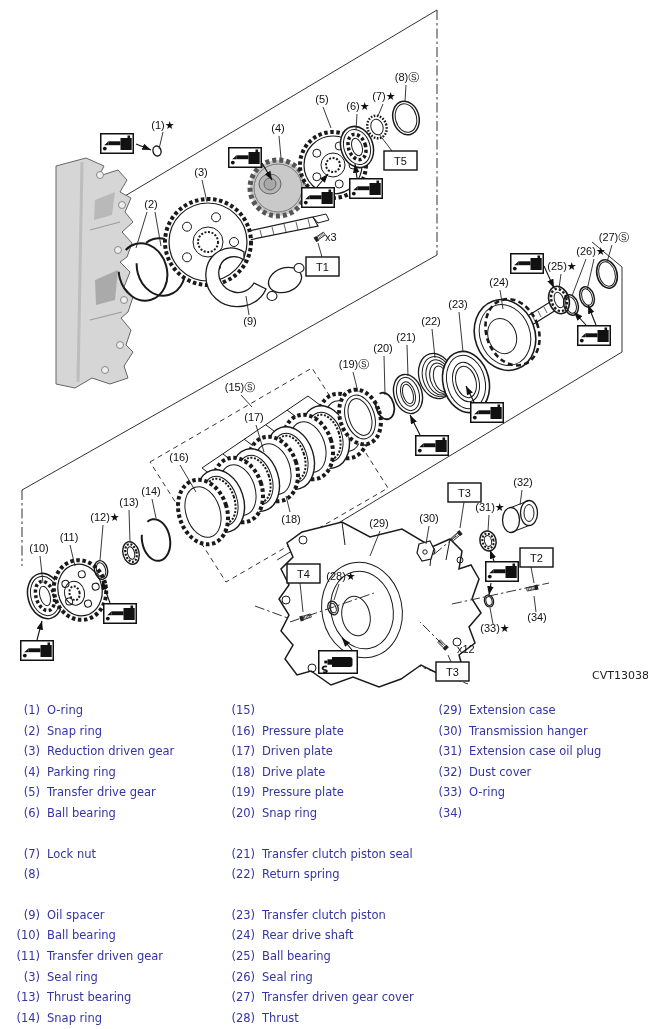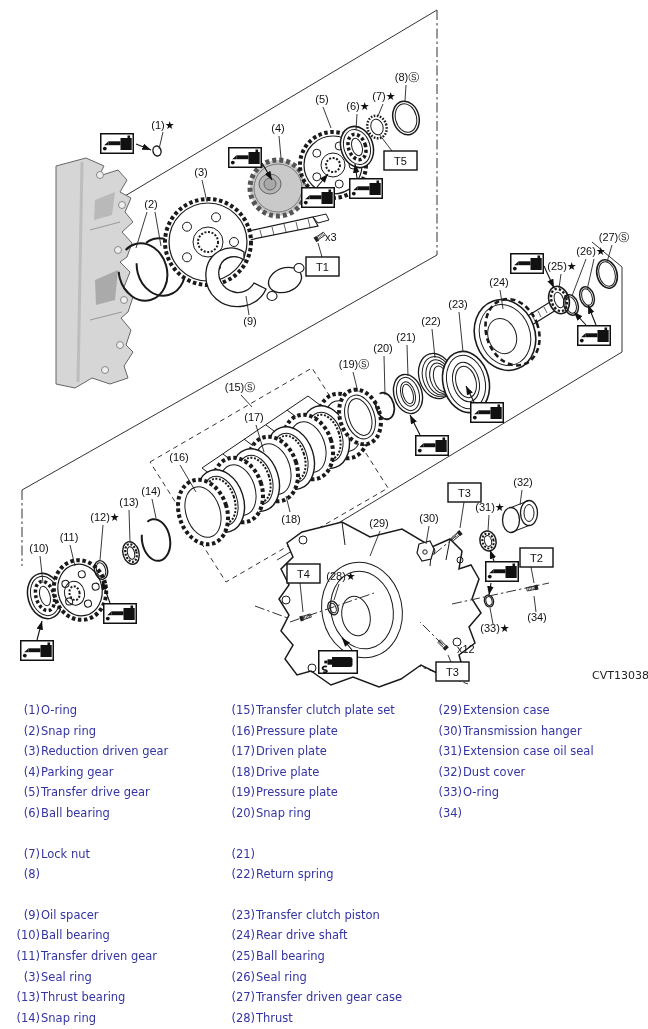--- a/index.html
+++ b/index.html
@@ -19,21 +19,21 @@
   .pt{fill:#fff;stroke:#1a1a1a;stroke-width:4;stroke-dasharray:3.5 2.6;}
   .sm{fill:#fff;stroke:#1a1a1a;stroke-width:1.4;}
   .th{fill:none;stroke:#1a1a1a;stroke-width:1;}
   .spl{fill:none;stroke:#1a1a1a;stroke-width:2;stroke-dasharray:2 1.6;}
   .dsh{fill:none;stroke:#333;stroke-width:1;stroke-dasharray:5 4;}
   .lcol{position:absolute;top:700px;color:#3434A4;
         font:11.5px/20.6px "DejaVu Sans","Liberation Sans",sans-serif;}
   .lgrp{margin-bottom:20px;}
   .lrow{display:flex;}
   .lnum{width:34px;text-align:right;flex:none;}
-  .ltxt{margin-left:1px;}
+  .ltxt{margin-left:7px;}
   #figid{position:absolute;left:592px;top:669px;font:11px "DejaVu Sans",sans-serif;color:#222;}
 </style>
 </head>
 <body>
 
 <div id="page">
 
 <svg width="648" height="695" viewBox="0 0 648 695">
   <defs>
     <marker id="ah" markerWidth="9" markerHeight="8" refX="8" refY="3" orient="auto">
@@ -485,21 +485,21 @@
     <div class="lrow">
           <span class="lnum">(2)</span>
           <span class="ltxt">Snap ring</span>
         </div>
     <div class="lrow">
           <span class="lnum">(3)</span>
           <span class="ltxt">Reduction driven gear</span>
         </div>
     <div class="lrow">
           <span class="lnum">(4)</span>
-          <span class="ltxt">Parking gear</span>
+          <span class="ltxt">Parking ring</span>
         </div>
     <div class="lrow">
           <span class="lnum">(5)</span>
           <span class="ltxt">Transfer drive gear</span>
         </div>
     <div class="lrow">
           <span class="lnum">(6)</span>
           <span class="ltxt">Ball bearing</span>
         </div>
   </div>
@@ -537,21 +537,20 @@
           <span class="lnum">(14)</span>
           <span class="ltxt">Snap ring</span>
         </div>
   </div>
 </div>
 
 <div class="lcol" style="left:221px;width:212px;">
   <div class="lgrp">
     <div class="lrow">
           <span class="lnum">(15)</span>
-          <span class="ltxt">Transfer clutch plate set</span>
         </div>
     <div class="lrow">
           <span class="lnum">(16)</span>
           <span class="ltxt">Pressure plate</span>
         </div>
     <div class="lrow">
           <span class="lnum">(17)</span>
           <span class="ltxt">Driven plate</span>
         </div>
     <div class="lrow">
@@ -563,20 +562,21 @@
           <span class="ltxt">Pressure plate</span>
         </div>
     <div class="lrow">
           <span class="lnum">(20)</span>
           <span class="ltxt">Snap ring</span>
         </div>
   </div>
   <div class="lgrp">
     <div class="lrow">
           <span class="lnum">(21)</span>
+          <span class="ltxt">Transfer clutch piston seal</span>
         </div>
     <div class="lrow">
           <span class="lnum">(22)</span>
           <span class="ltxt">Return spring</span>
         </div>
   </div>
   <div class="lgrp">
     <div class="lrow">
           <span class="lnum">(23)</span>
           <span class="ltxt">Transfer clutch piston</span>
@@ -588,42 +588,42 @@
     <div class="lrow">
           <span class="lnum">(25)</span>
           <span class="ltxt">Ball bearing</span>
         </div>
     <div class="lrow">
           <span class="lnum">(26)</span>
           <span class="ltxt">Seal ring</span>
         </div>
     <div class="lrow">
           <span class="lnum">(27)</span>
-          <span class="ltxt">Transfer driven gear case</span>
+          <span class="ltxt">Transfer driven gear cover</span>
         </div>
     <div class="lrow">
           <span class="lnum">(28)</span>
           <span class="ltxt">Thrust</span>
         </div>
   </div>
 </div>
 
 <div class="lcol" style="left:428px;width:218px;">
   <div class="lgrp">
     <div class="lrow">
           <span class="lnum">(29)</span>
           <span class="ltxt">Extension case</span>
         </div>
     <div class="lrow">
           <span class="lnum">(30)</span>
           <span class="ltxt">Transmission hanger</span>
         </div>
     <div class="lrow">
           <span class="lnum">(31)</span>
-          <span class="ltxt">Extension case oil seal</span>
+          <span class="ltxt">Extension case oil plug</span>
         </div>
     <div class="lrow">
           <span class="lnum">(32)</span>
           <span class="ltxt">Dust cover</span>
         </div>
     <div class="lrow">
           <span class="lnum">(33)</span>
           <span class="ltxt">O-ring</span>
         </div>
     <div class="lrow">

